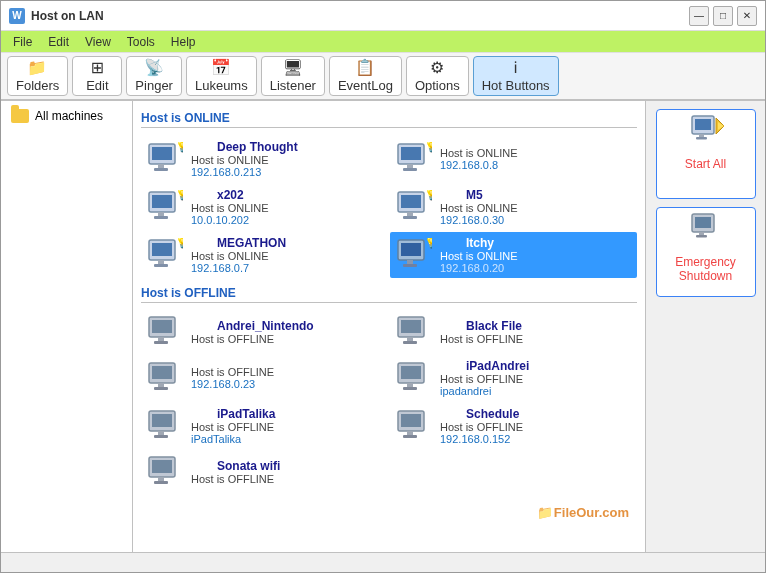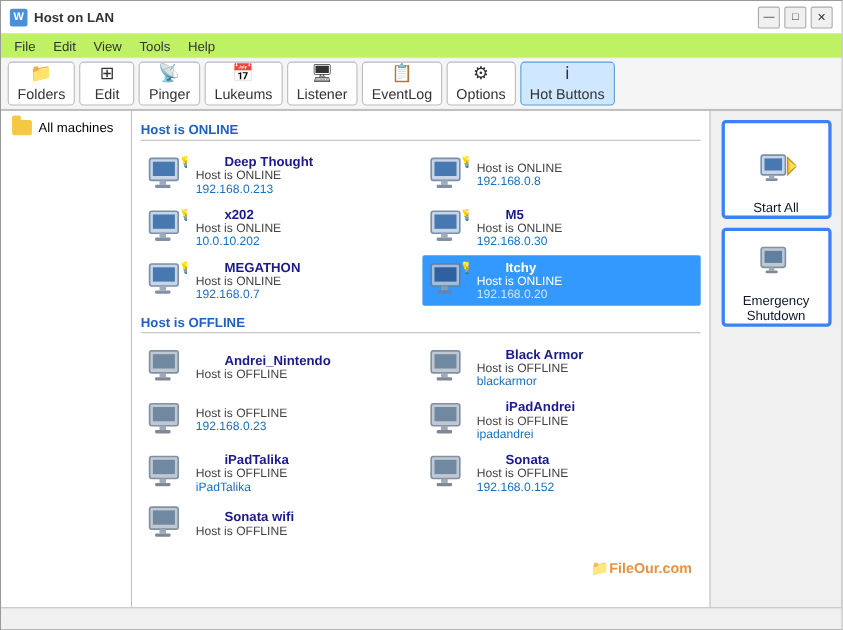--- a/index.html
+++ b/index.html
@@ -125,21 +125,21 @@
 
     
     .main-area {
       display: flex;
       flex: 1;
       overflow: hidden;
     }
 
     
     .sidebar {
-      width: 119px;
+      width: 132px;
       background: #fff;
       border-right: 1px solid #c0c0c0;
       padding: 4px;
     }
     .sidebar-item {
       display: flex;
       align-items: center;
       gap: 6px;
       padding: 4px 6px;
       cursor: pointer;
@@ -240,31 +240,31 @@
       display: flex;
       flex-direction: column;
       align-items: center;
       padding: 8px;
       gap: 8px;
     }
     .hot-button {
       width: 100px;
       height: 90px;
       background: #fff;
-      border: 3px solid #3b82f6;
+      border: 1px solid #3b82f6;
       border-radius: 4px;
       display: flex;
       flex-direction: column;
       align-items: center;
-      justify-content: flex-end;
+      justify-content: flex-start;
       cursor: pointer;
       gap: 4px;
       font-size: 12px;
       font-weight: 500;
-      color: #0f172a;
+      color: #ef4444;
       text-align: center;
     }
     .hot-btn-icon {
       font-size: 28px;
     }
 
     .status-bar {
       height: 20px;
       background: #f0f0f0;
       border-top: 1px solid #c0c0c0;
@@ -484,23 +484,22 @@
         <div class="machine-item">
           <div class="comp-wrap">
             <svg class="comp-svg" viewBox="0 0 36 34">
               <rect x="2" y="2" width="26" height="20" rx="2" fill="#c0c8d4" stroke="#8090a0" stroke-width="1.5"></rect>
               <rect x="5" y="5" width="20" height="13" fill="#7088a0"></rect>
               <rect x="11" y="22" width="6" height="4" fill="#a0a8b4"></rect>
               <rect x="7" y="26" width="14" height="3" rx="1" fill="#808898"></rect>
             </svg>
           </div>
           <div class="machine-info">
-            <div class="machine-name">Black Armor</div>
+            <div class="machine-name">Black File</div>
             <div class="machine-status">Host is OFFLINE</div>
-            <div class="machine-ip">blackarmor</div>
           </div>
         </div>
 
         <div class="machine-item">
           <div class="comp-wrap">
             <svg class="comp-svg" viewBox="0 0 36 34">
               <rect x="2" y="2" width="26" height="20" rx="2" fill="#c0c8d4" stroke="#8090a0" stroke-width="1.5"></rect>
               <rect x="5" y="5" width="20" height="13" fill="#7088a0"></rect>
               <rect x="11" y="22" width="6" height="4" fill="#a0a8b4"></rect>
               <rect x="7" y="26" width="14" height="3" rx="1" fill="#808898"></rect>
@@ -547,21 +546,21 @@
         <div class="machine-item">
           <div class="comp-wrap">
             <svg class="comp-svg" viewBox="0 0 36 34">
               <rect x="2" y="2" width="26" height="20" rx="2" fill="#c0c8d4" stroke="#8090a0" stroke-width="1.5"></rect>
               <rect x="5" y="5" width="20" height="13" fill="#7088a0"></rect>
               <rect x="11" y="22" width="6" height="4" fill="#a0a8b4"></rect>
               <rect x="7" y="26" width="14" height="3" rx="1" fill="#808898"></rect>
             </svg>
           </div>
           <div class="machine-info">
-            <div class="machine-name">Sonata</div>
+            <div class="machine-name">Schedule</div>
             <div class="machine-status">Host is OFFLINE</div>
             <div class="machine-ip">192.168.0.152</div>
           </div>
         </div>
 
         <div class="machine-item">
           <div class="comp-wrap">
             <svg class="comp-svg" viewBox="0 0 36 34">
               <rect x="2" y="2" width="26" height="20" rx="2" fill="#c0c8d4" stroke="#8090a0" stroke-width="1.5"></rect>
               <rect x="5" y="5" width="20" height="13" fill="#7088a0"></rect>

